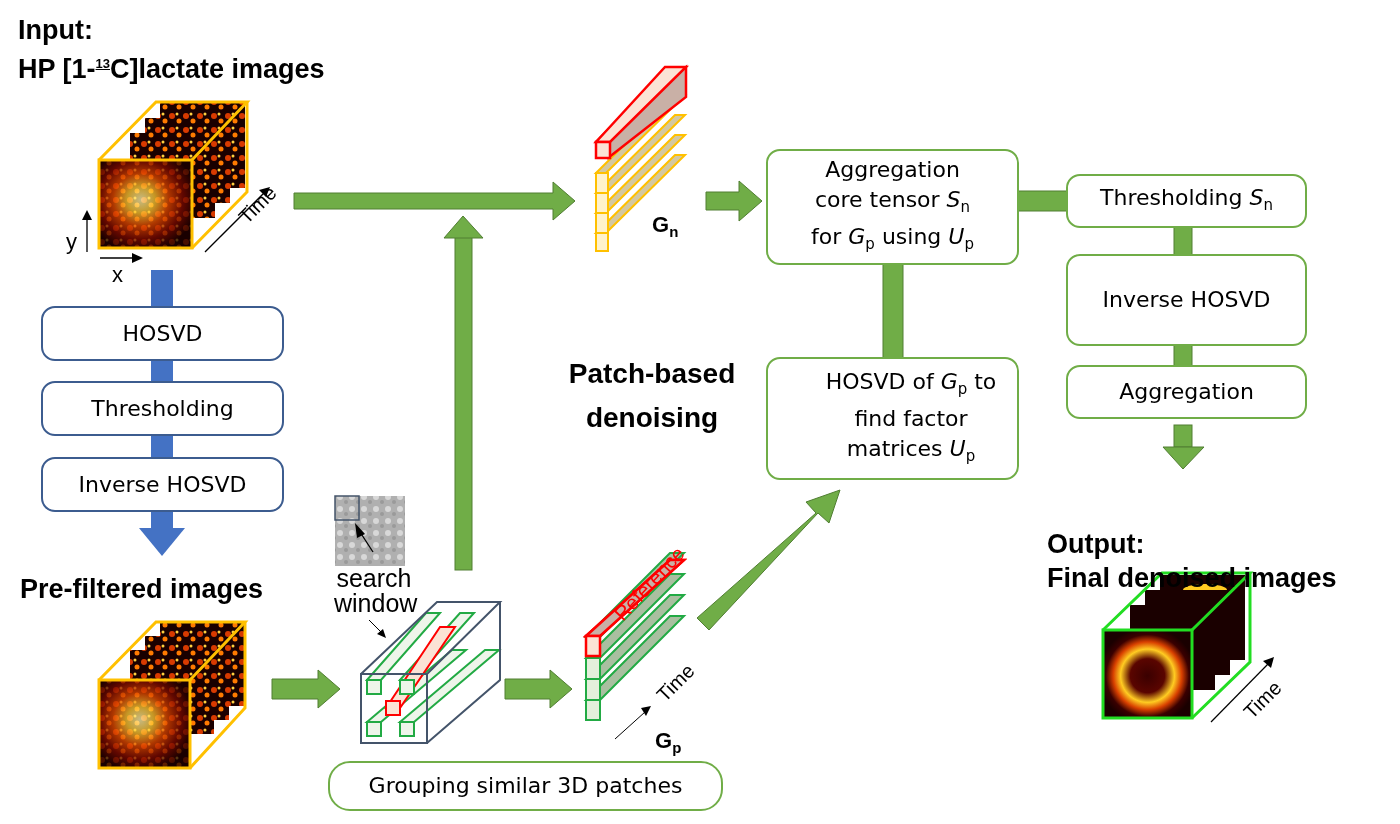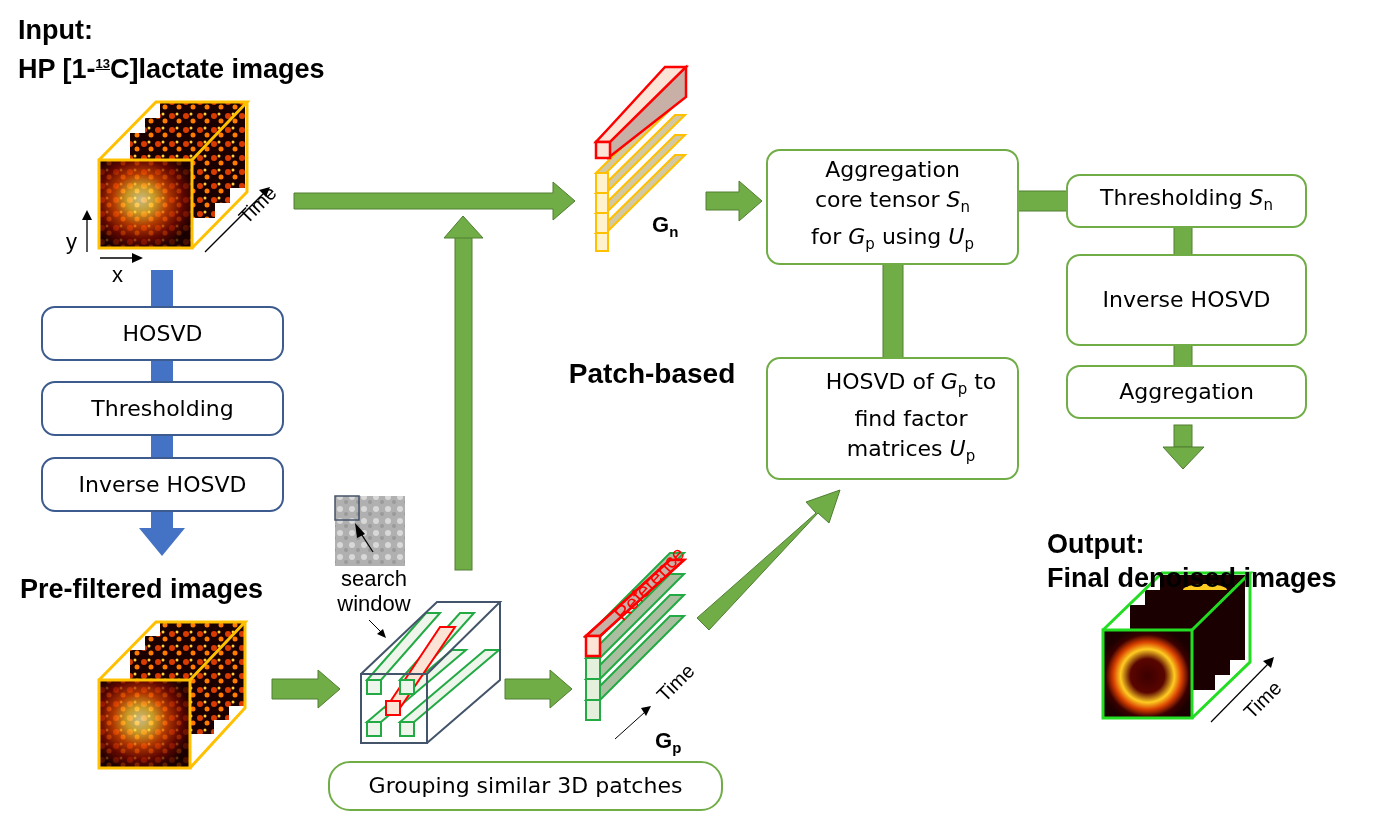--- a/index.html
+++ b/index.html
@@ -214,34 +214,35 @@
   </div>
 <div class="box blue" style="left:41px;top:381px;width:243px;height:55px;">
     <span>Thresholding</span>
   </div>
 <div class="box blue" style="left:41px;top:457px;width:243px;height:55px;">
     <span>Inverse HOSVD</span>
   </div>
 
 <div class="abs bold-title" style="left:20px;top:572px;">Pre-filtered images</div>
 
-<div class="abs lbl" style="left:334px;top:566px;font-size:22px;line-height:25px;text-align:center;width:80px;">
+<div class="abs lbl" style="left:334px;top:566px;font-size:25px;line-height:25px;text-align:center;width:80px;">
   <div>search</div>
   <div>window</div>
 </div>
 
 <div class="box green" style="left:328px;top:761px;width:395px;height:50px;border-radius:22px;">
     <span>Grouping similar 3D patches</span>
   </div>
 
 <div class="abs" style="left:655px;top:728px;font-family:'Liberation Sans',sans-serif;font-weight:bold;font-size:22px;"><span>G</span><span class="sub">p</span></div>
 <div class="abs" style="left:652px;top:212px;font-family:'Liberation Sans',sans-serif;font-weight:bold;font-size:22px;"><span>G</span><span class="sub">n</span></div>
 
 <div class="abs big-title" style="left:522px;top:352px;width:260px;">
   <div>Patch-based</div>
+  <div>denoising</div>
 </div>
 
 <div class="box green" style="left:766px;top:149px;width:253px;height:116px;">
   <div>
     <div>Aggregation</div>
     <div><span>core tensor </span><span class="it">S</span><span class="sub">n</span></div>
     <div><span>for </span><span class="it">G</span><span class="sub">p</span><span> using </span><span class="it">U</span><span class="sub">p</span></div>
   </div>
 </div>
 

